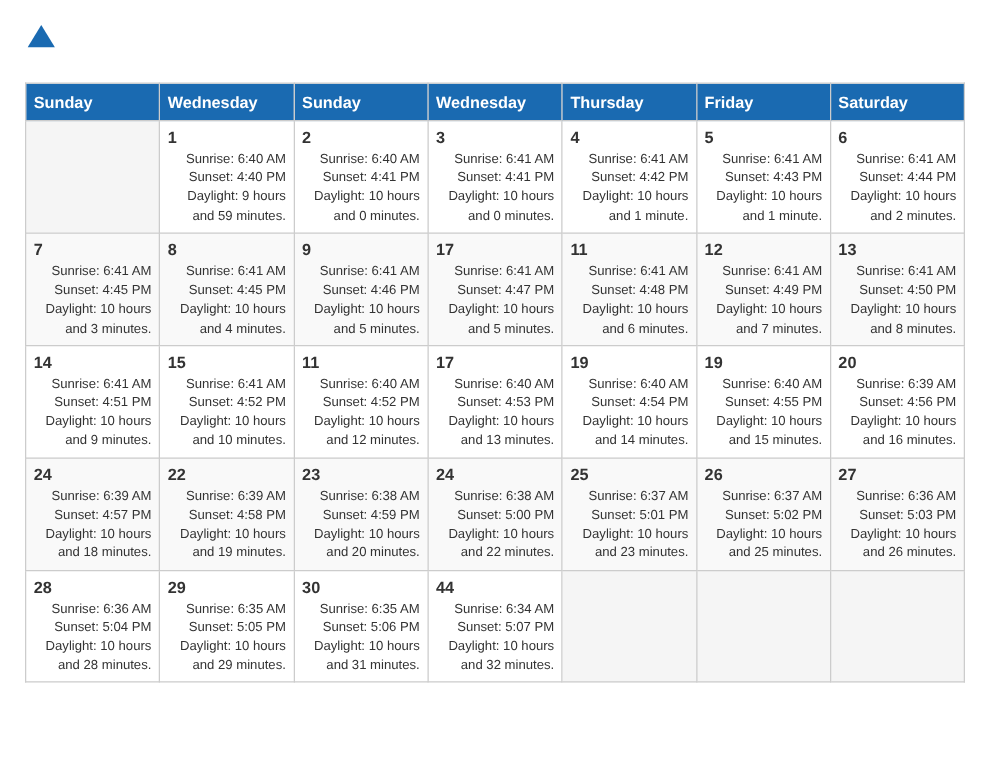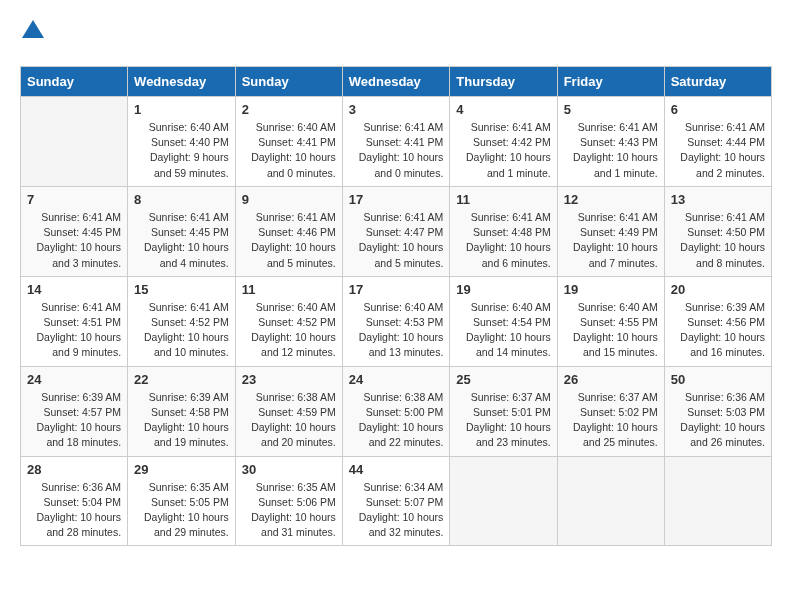--- a/index.html
+++ b/index.html
@@ -218,21 +218,21 @@
         </td>
         <td>
           <div class="day-number">25</div>
           <div class="day-info">Sunrise: 6:37 AM<br>Sunset: 5:01 PM<br>Daylight: 10 hours<br>and 23 minutes.</div>
         </td>
         <td>
           <div class="day-number">26</div>
           <div class="day-info">Sunrise: 6:37 AM<br>Sunset: 5:02 PM<br>Daylight: 10 hours<br>and 25 minutes.</div>
         </td>
         <td>
-          <div class="day-number">50</div>
+          <div class="day-number">27</div>
           <div class="day-info">Sunrise: 6:36 AM<br>Sunset: 5:03 PM<br>Daylight: 10 hours<br>and 26 minutes.</div>
         </td>
       </tr>
       <tr>
         <td>
           <div class="day-number">28</div>
           <div class="day-info">Sunrise: 6:36 AM<br>Sunset: 5:04 PM<br>Daylight: 10 hours<br>and 28 minutes.</div>
         </td>
         <td>
           <div class="day-number">29</div>

